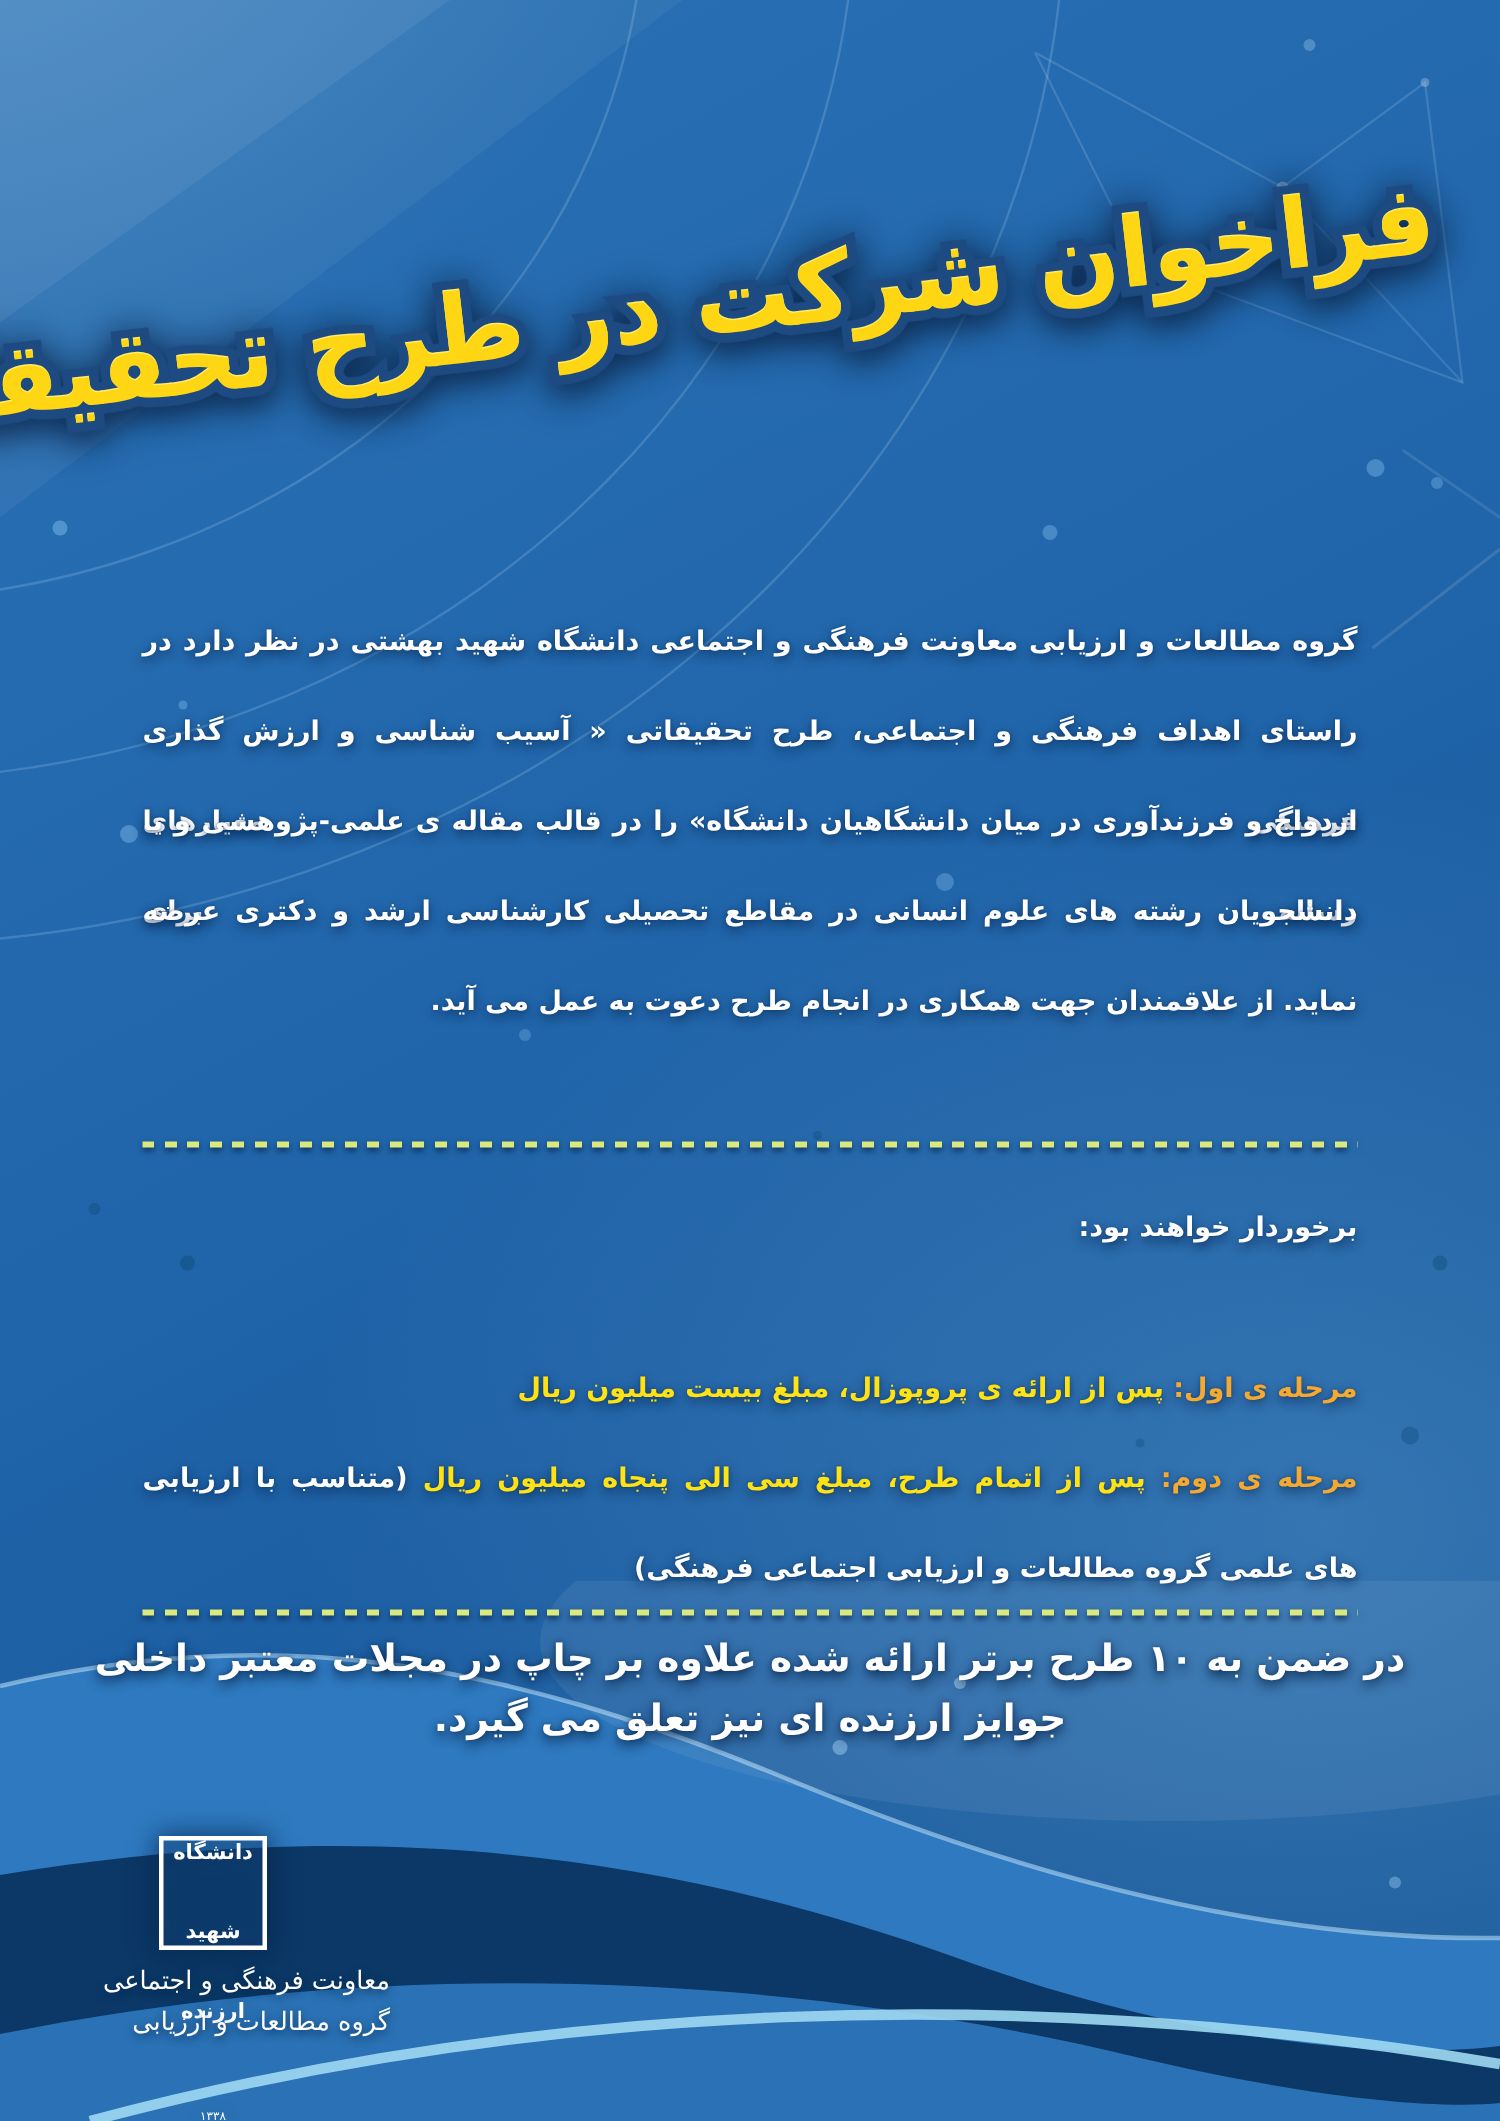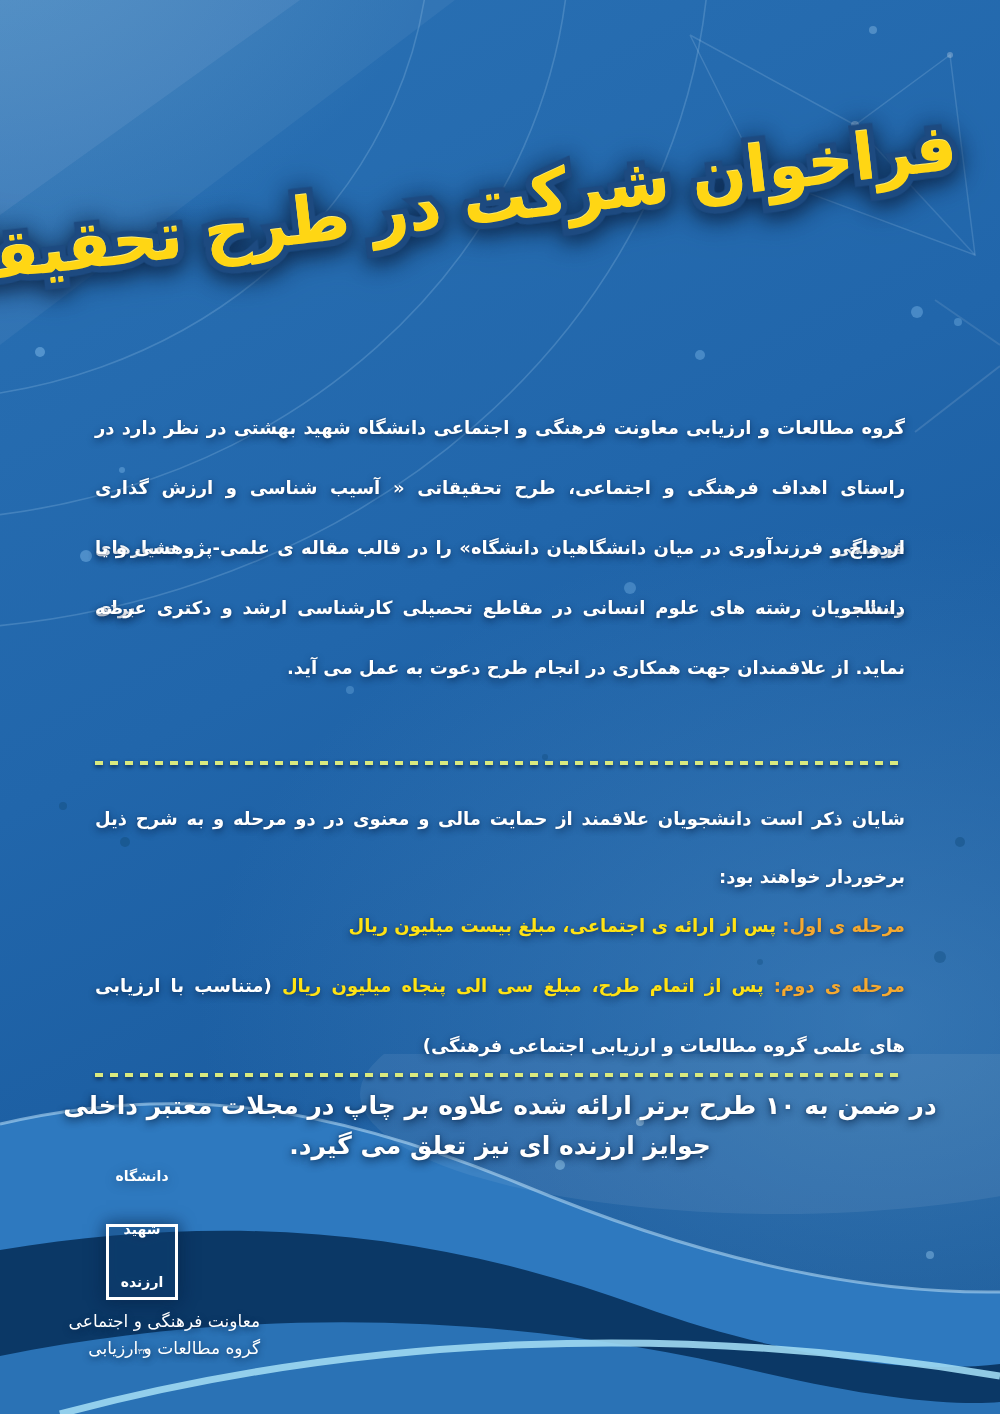--- a/index.html
+++ b/index.html
@@ -48,21 +48,21 @@
   .divider.bottom{top:1073px;}
   .footer-note{
     position:absolute;left:45px;width:910px;top:1086px;direction:rtl;
     text-align:center;font-size:25px;font-weight:bold;color:#fff;line-height:40px;
     text-shadow:0 3px 8px rgba(6,32,66,.85),0 0 3px rgba(6,32,66,.5);
   }
   
   .logo-box{
     position:absolute;left:106px;top:1224px;width:72px;height:76px;
     border:3px solid #ffffff;box-sizing:border-box;background:rgba(18,72,130,.30);
-    display:flex;flex-direction:column;align-items:center;justify-content:center;
+    display:flex;flex-direction:column;align-items:center;justify-content:flex-start;
     color:#fff;direction:rtl;box-shadow:0 0 16px rgba(8,36,72,.55);
     filter:drop-shadow(0 2px 6px rgba(8,36,72,.45));
     gap:36px;
   }
   .logo-box .l{font-size:14px;font-weight:bold;line-height:17px;text-align:center;}
   .logo-box .y{font-size:8px;line-height:10px;letter-spacing:1px;margin-top:20px;}
   .org{
     position:absolute;left:28px;top:1308px;width:232px;direction:rtl;text-align:right;
     color:#fff;font-size:17px;line-height:27px;
     text-shadow:0 2px 6px rgba(8,36,72,.8);
@@ -134,26 +134,25 @@
     <div class="tline">گروه مطالعات و ارزیابی معاونت فرهنگی و اجتماعی دانشگاه شهید بهشتی در نظر دارد در</div>
     <div class="tline">راستای اهداف فرهنگی و اجتماعی، طرح تحقیقاتی « آسیب شناسی و ارزش گذاری فرهنگی معیارهای</div>
     <div class="tline">ازدواج و فرزندآوری در میان دانشگاهیان دانشگاه» را در قالب مقاله ی علمی-پژوهشی و یا رساله برای</div>
     <div class="tline">دانشجویان رشته های علوم انسانی در مقاطع تحصیلی کارشناسی ارشد و دکتری عرضه</div>
     <div class="tline last">نماید. از علاقمندان جهت همکاری در انجام طرح دعوت به عمل می آید.</div>
   </div>
 
   <div class="divider top"></div>
 
   <div class="rtl-block support">
-    <div class="tline">شایان ذکر است دانشجویان علاقمند از حمایت مالی و معنوی در دو مرحله و به شرح ذیل</div>
     <div class="tline last">برخوردار خواهند بود:</div>
   </div>
 
   <div class="rtl-block phases">
-    <div class="tline last"><span class="lbl">مرحله ی اول:</span> <span class="amt">پس از ارائه ی اجتماعی، مبلغ بیست میلیون ریال</span></div>
+    <div class="tline last"><span class="lbl">مرحله ی اول:</span> <span class="amt">پس از ارائه ی پروپوزال، مبلغ بیست میلیون ریال</span></div>
     <div class="tline"><span class="lbl">مرحله ی دوم:</span> <span class="amt">پس از اتمام طرح، مبلغ سی الی پنجاه میلیون ریال</span> <span>(متناسب با ارزیابی</span></div>
     <div class="tline last">های علمی گروه مطالعات و ارزیابی اجتماعی فرهنگی)</div>
   </div>
 
   <div class="divider bottom"></div>
 
   <div class="footer-note">در ضمن به ۱۰ طرح برتر ارائه شده علاوه بر چاپ در مجلات معتبر داخلی جوایز ارزنده ای نیز تعلق می گیرد.</div>
 
   <div class="logo-box">
     <div class="l">دانشگاه</div>

